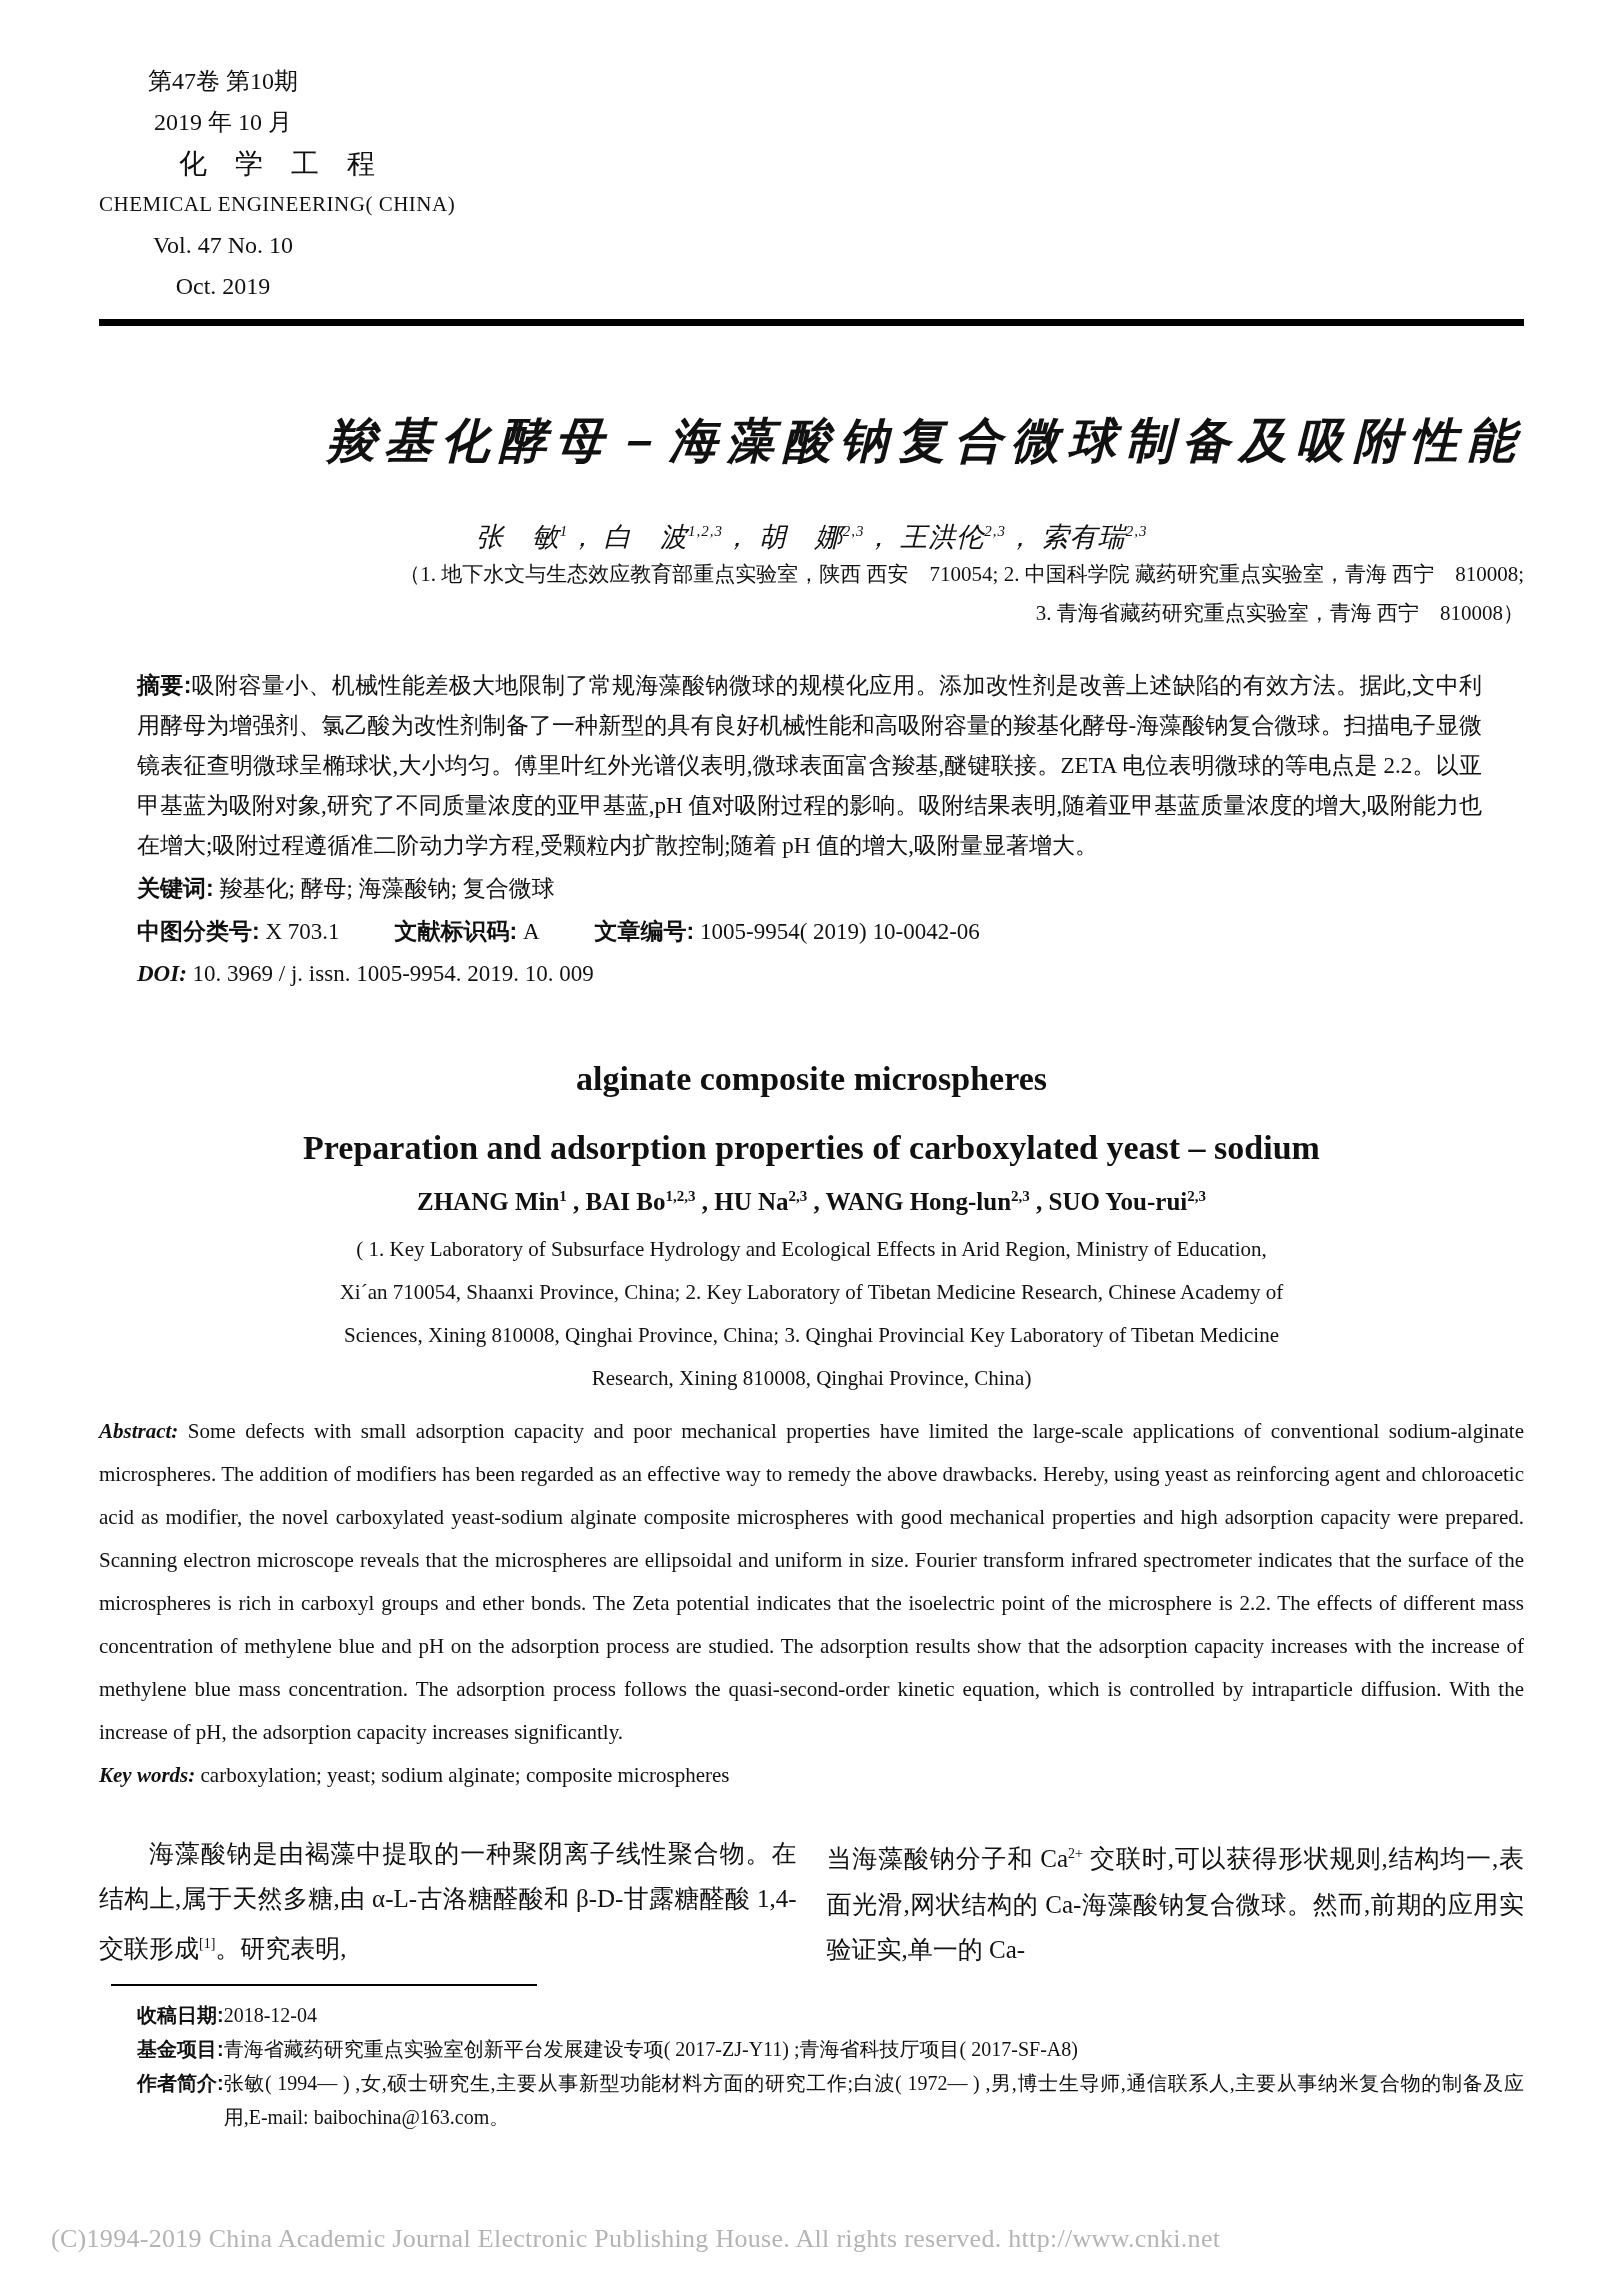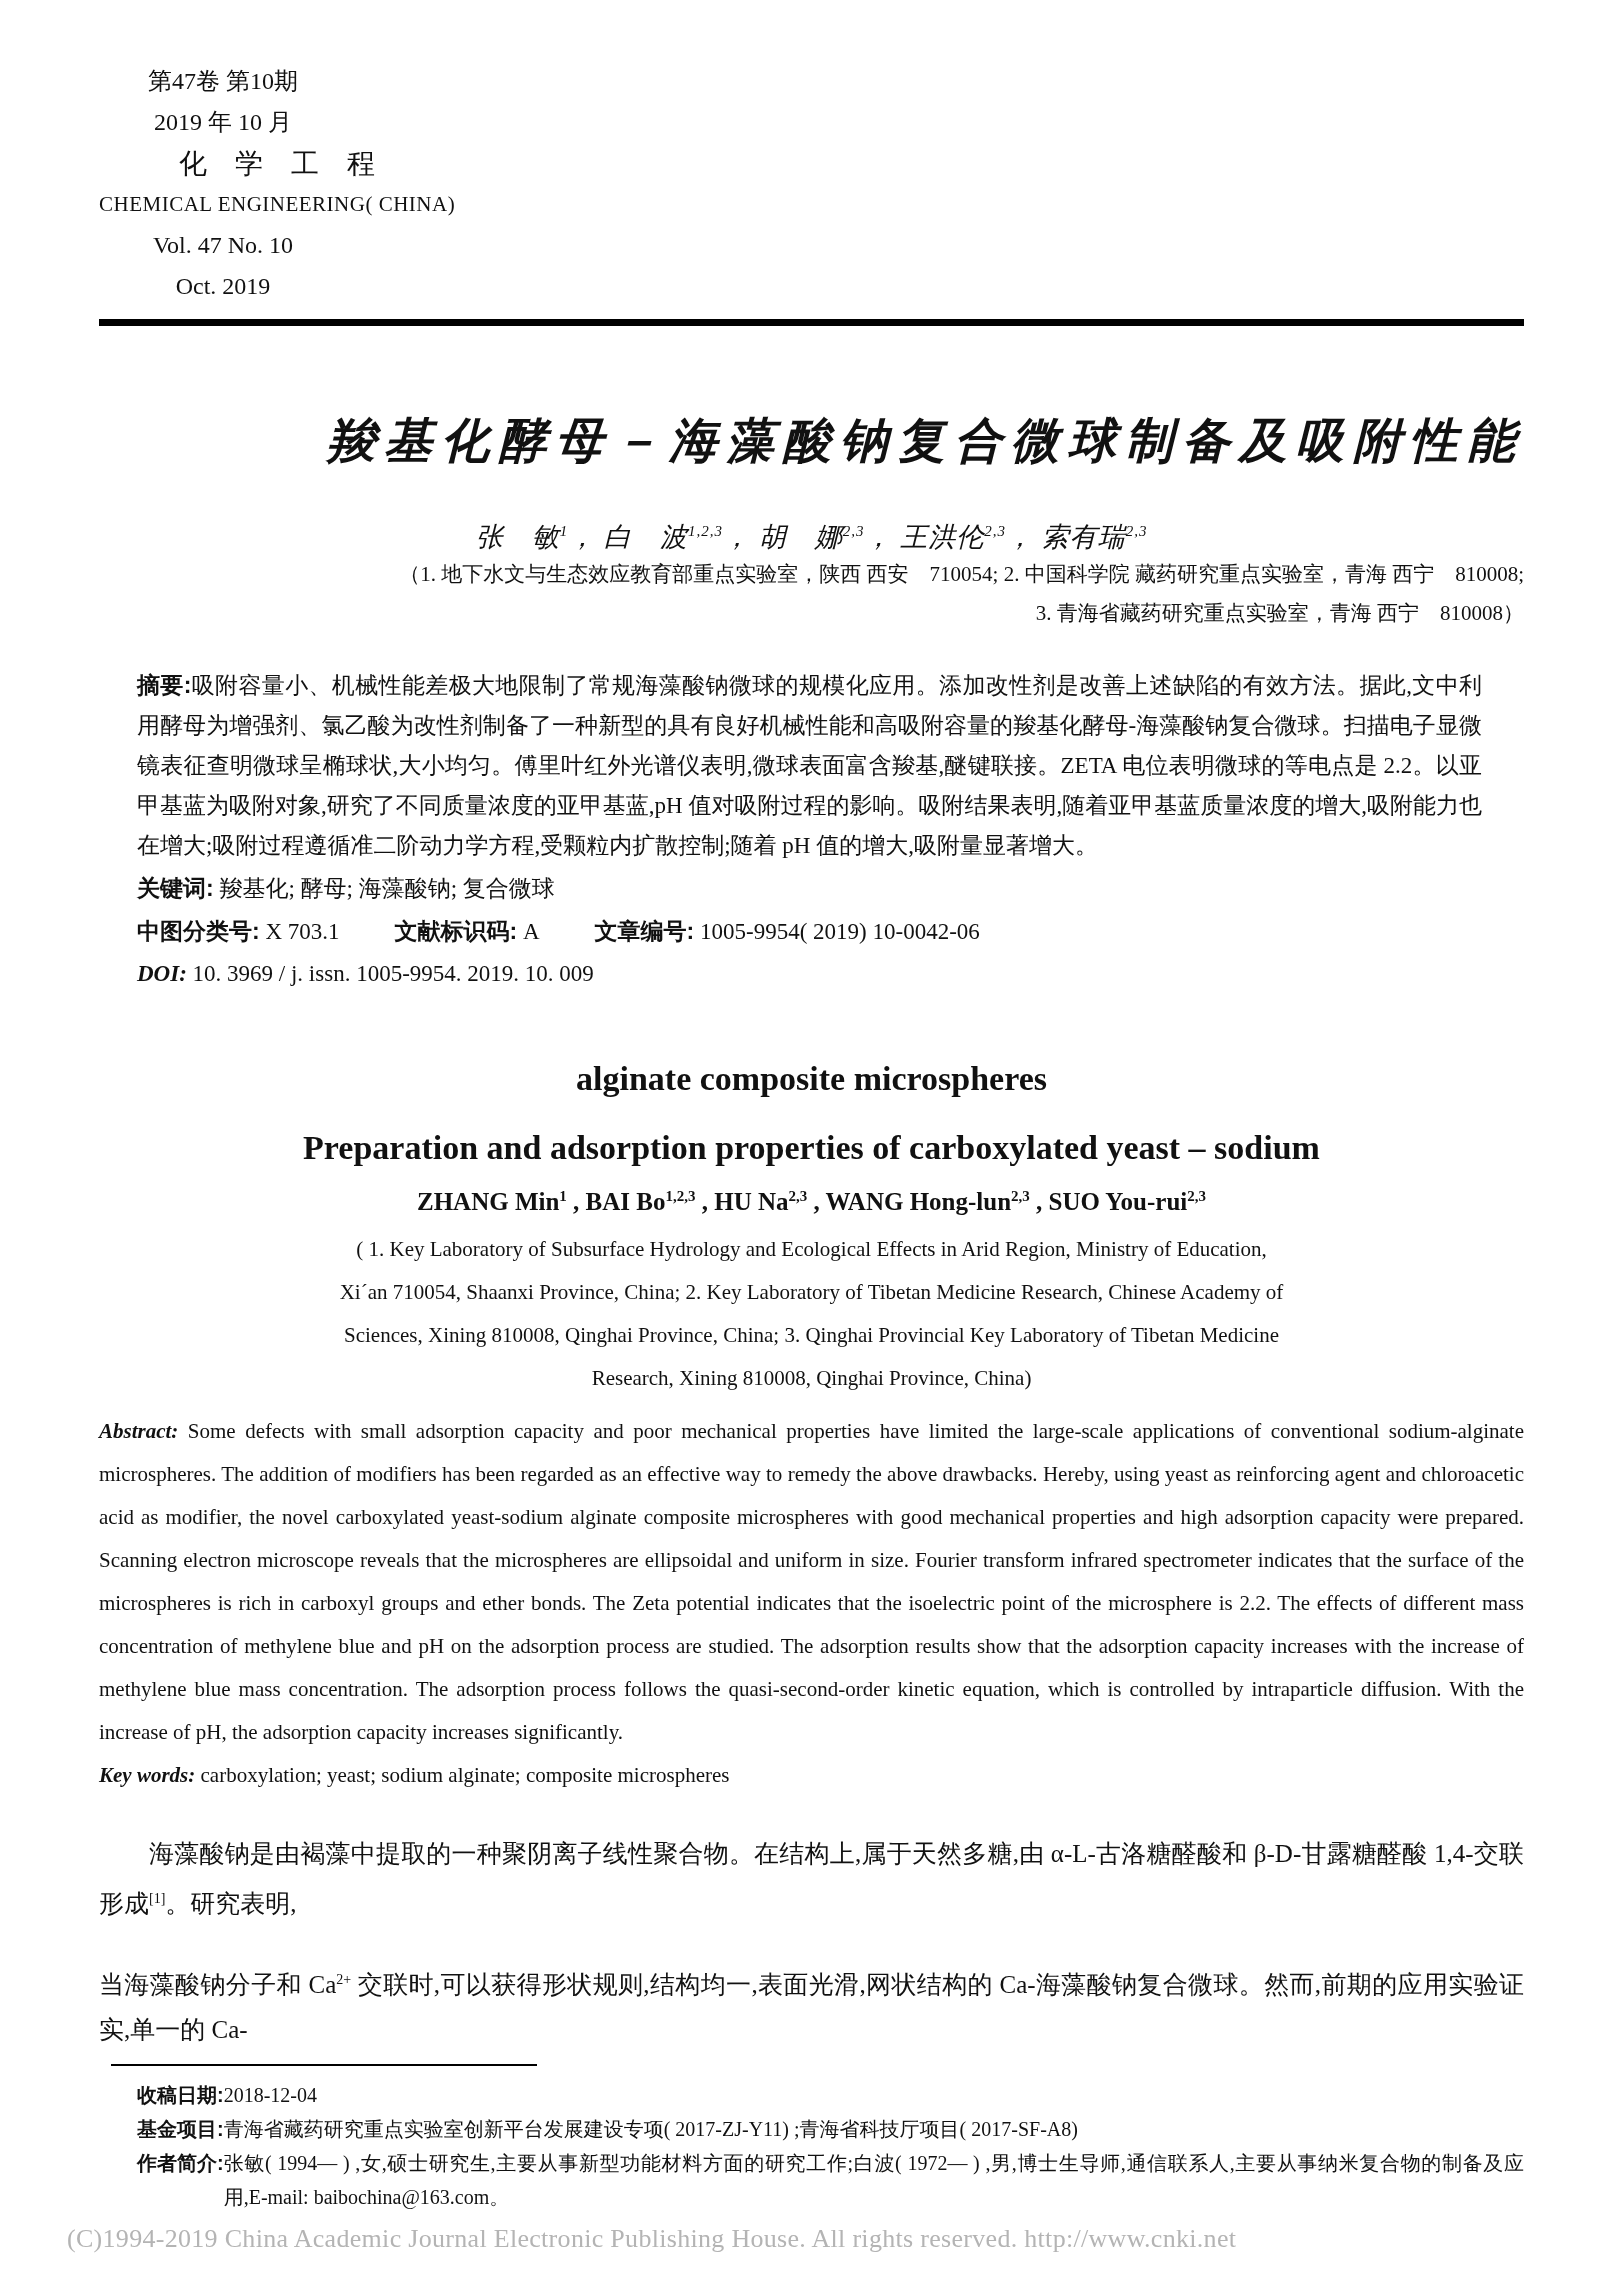--- a/index.html
+++ b/index.html
@@ -58,36 +58,36 @@
   .title-en { margin-top: 50px; text-align: center; font-size: 34px; font-weight: bold; line-height: 69px; }
   .authors-en { margin-top: 6px; text-align: center; font-size: 25px; font-weight: bold; }
   .affil-en { margin-top: 12px; text-align: center; font-size: 21px; line-height: 43px; }
 
   
   .abstract-en { margin-top: 10px; font-size: 21px; line-height: 43px; text-align: justify; }
   .en-label { font-weight: bold; font-style: italic; }
   .keywords-en { font-size: 21px; line-height: 43px; }
 
   
-  .body-cols { margin-top: 34px; display: flex; gap: 30px; flex-direction: column; }
+  .body-cols { margin-top: 34px; display: flex; gap: 30px; }
   .col { flex: 1; font-size: 25px; line-height: 45px; text-align: justify; }
   .col .indent { text-indent: 2em; }
   .col sup { font-size: 14px; }
 
   
   .footnote { margin-top: 12px; }
   .fn-rule { width: 426px; border-top: 2px solid #000; margin-left: 12px; margin-bottom: 12px; }
   .fn-row { display: flex; margin-left: 38px; font-size: 20px; line-height: 34px; }
   .fn-label { font-family: Liberation Sans, sans-serif; font-weight: bold; white-space: nowrap; margin-right: 0; text-align: center; }
   .fn-value { flex: 1; text-align: justify; }
 
   
   .watermark {
     position: absolute;
-    left: 67px;
+    left: 51px;
     top: 2224px;
     font-size: 26px;
     color: #b4b4b4;
     letter-spacing: 0.3px;
     white-space: nowrap;
     text-align: center;
   }
 </style>
 </head>
 <body>

